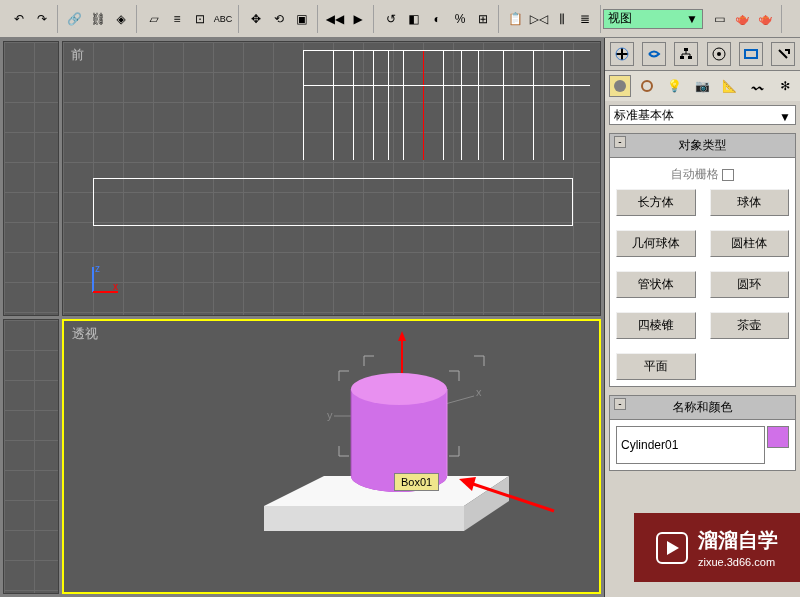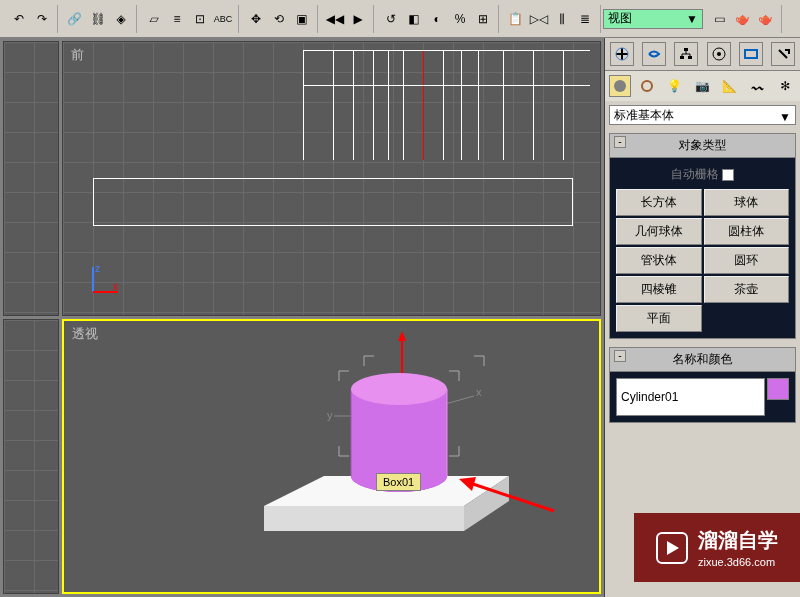--- a/index.html
+++ b/index.html
@@ -122,21 +122,21 @@
       left: 20px;
     }
     
     
     .perspective-scene {
       position: absolute;
       inset: 0;
     }
     .object-label {
       position: absolute;
-      left: 312px;
+      left: 330px;
       top: 152px;
       background: #f0e68c;
       border: 1px solid #808080;
       padding: 2px 6px;
       font-size: 11px;
     }
     
     
     .right-panel {
       width: 196px;
@@ -207,41 +207,41 @@
       top: 2px;
       width: 12px;
       height: 12px;
       border: 1px solid #808080;
       background: #d4d0c8;
       font-size: 10px;
       line-height: 10px;
     }
     .rollout-body {
       padding: 4px;
-      background: #0f172a;
+      background: #ffffff;
     }
     
     .autogrid-row {
       text-align: center;
       padding: 4px;
       color: #808080;
     }
     .autogrid-check {
       width: 12px;
       height: 12px;
       border: 1px solid #808080;
       background: white;
       display: inline-block;
       vertical-align: middle;
     }
     
     .button-grid {
       display: grid;
       grid-template-columns: 1fr 1fr;
-      gap: 2px;
+      gap: 14px;
       padding: 2px;
     }
     .obj-btn {
       background: #d4d0c8;
       border: 1px solid;
       border-color: #f0f0f0 #808080 #808080 #f0f0f0;
       padding: 4px 2px;
       text-align: center;
       font-size: 12px;
       cursor: pointer;

